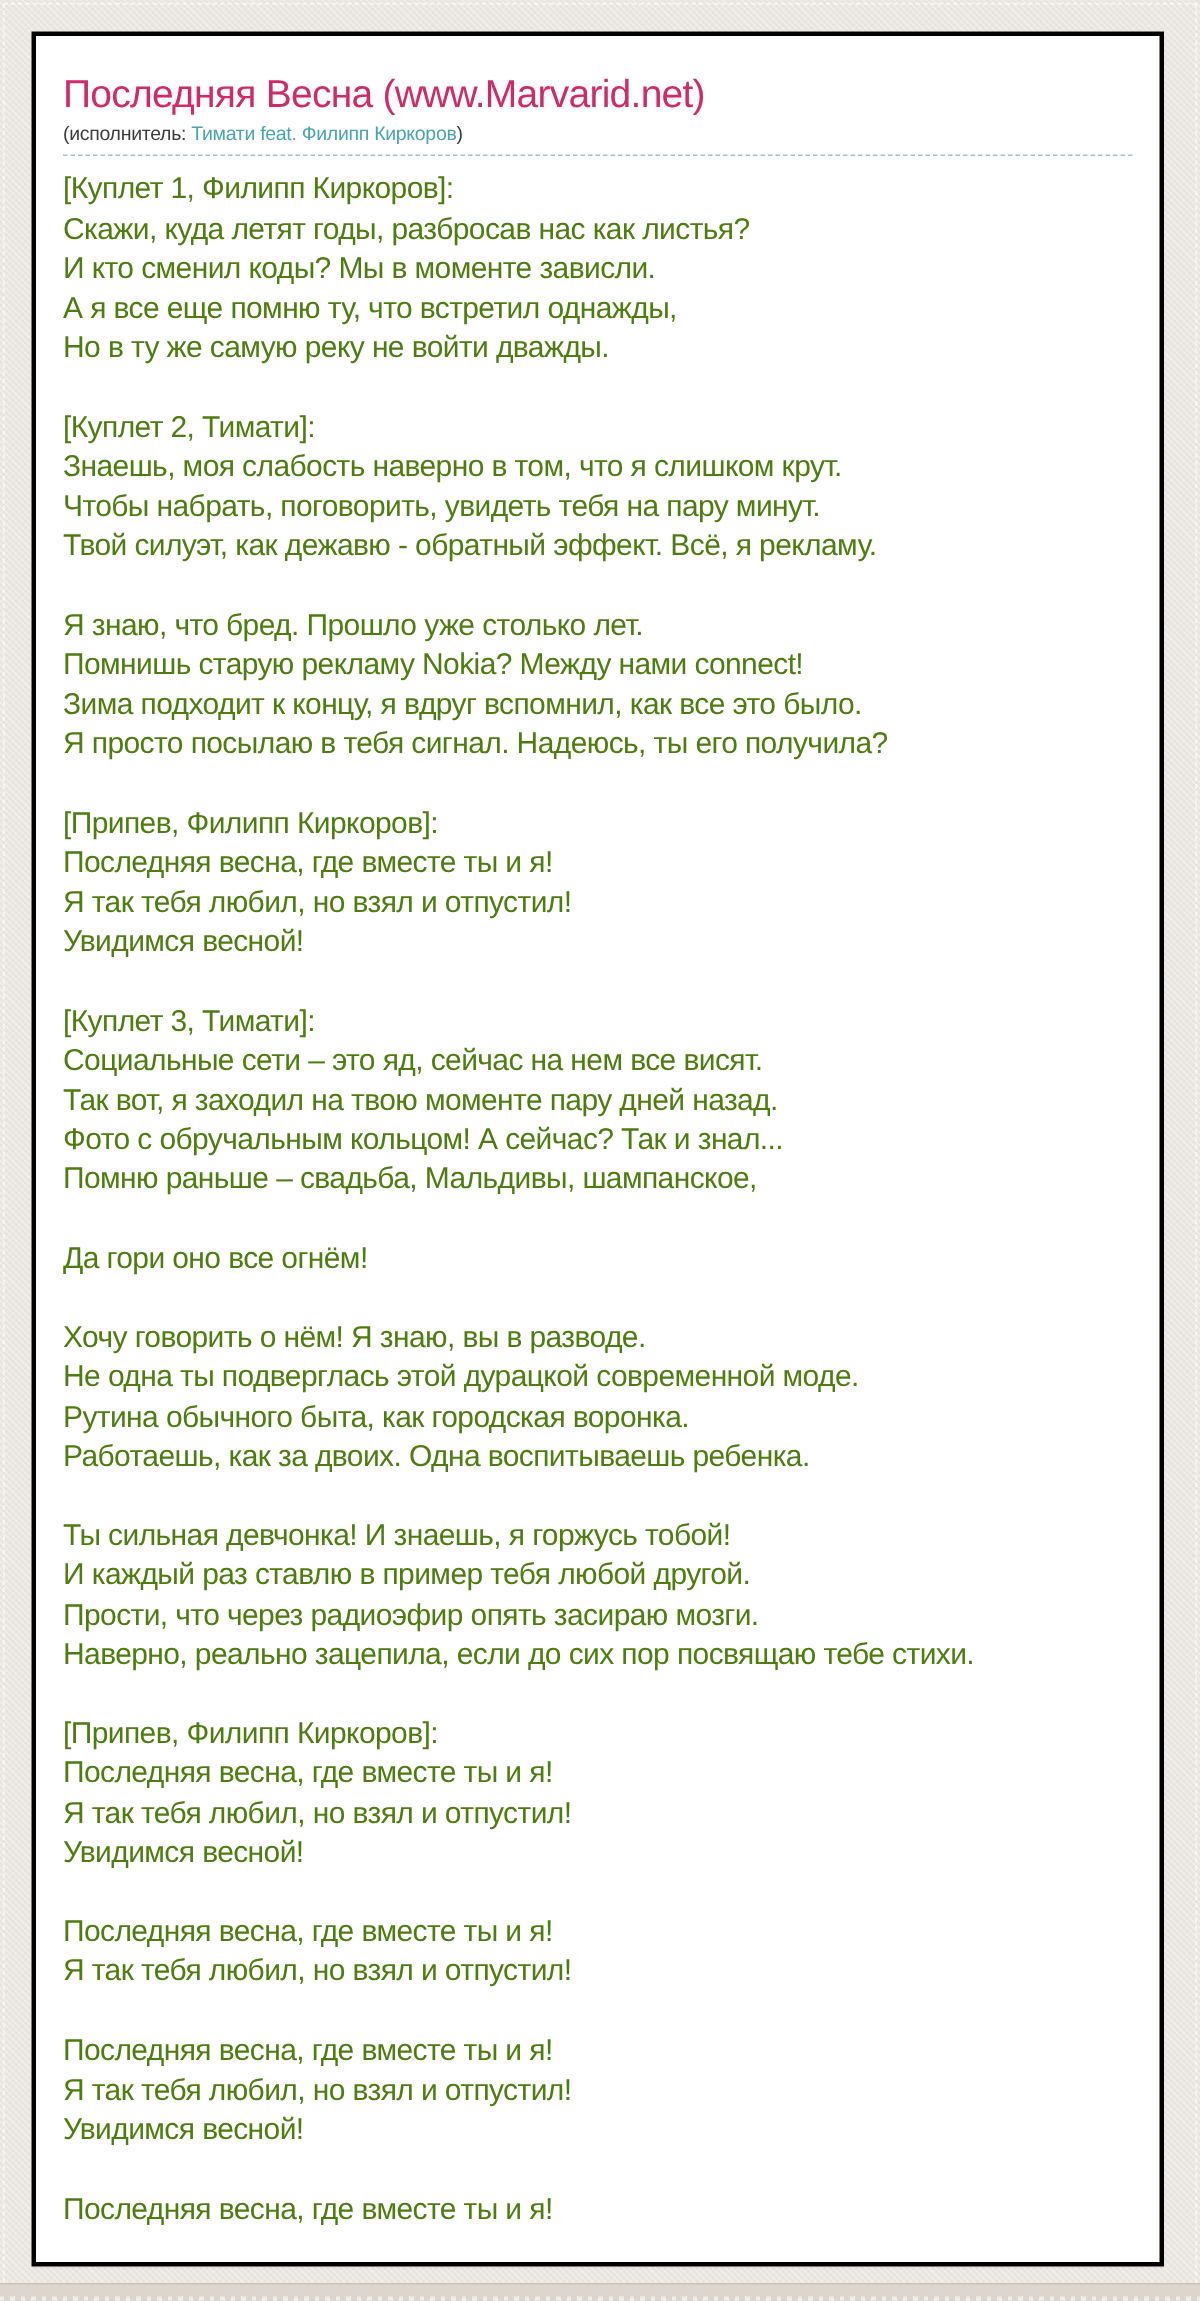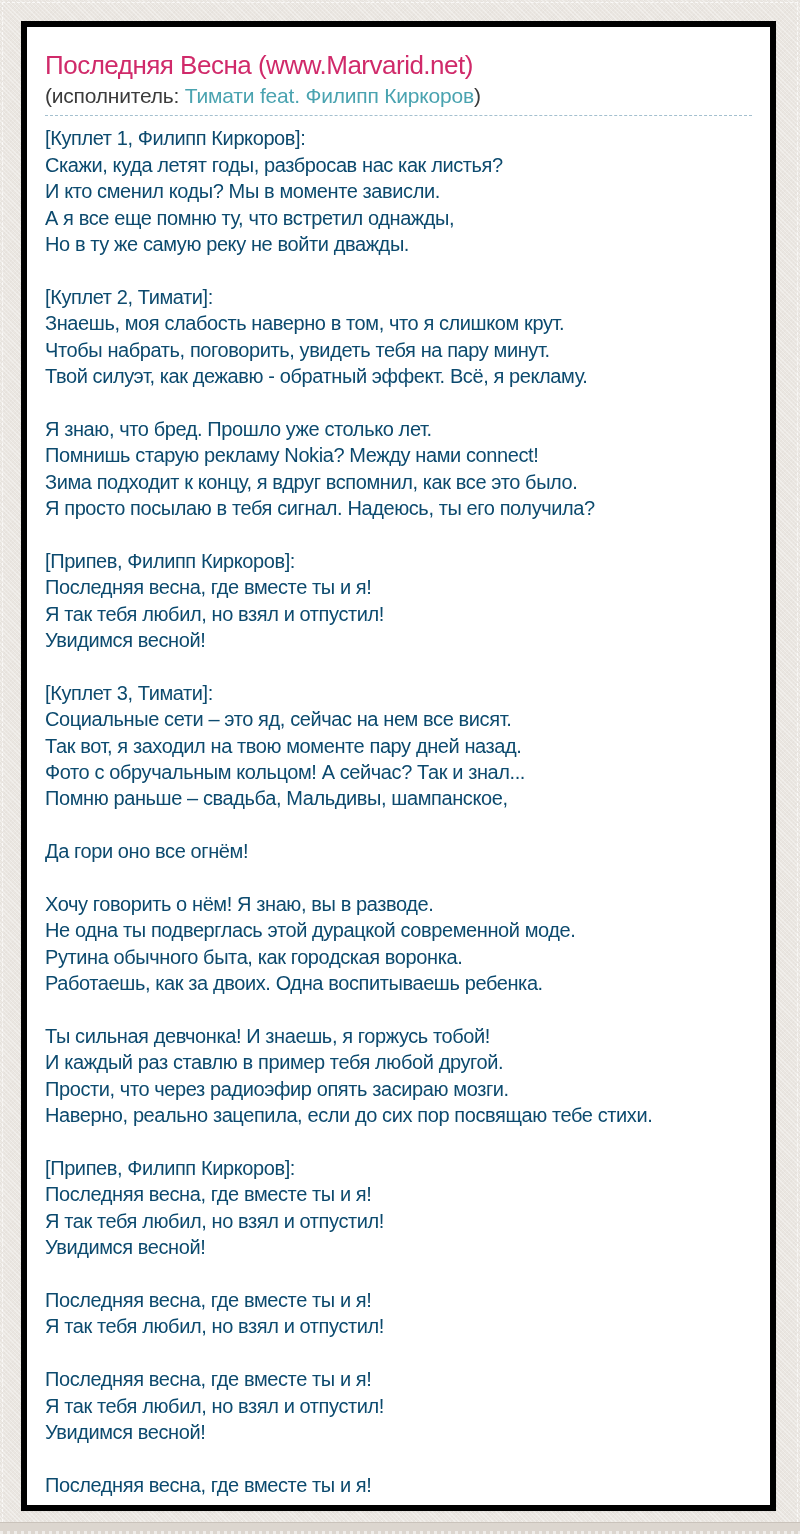--- a/index.html
+++ b/index.html
@@ -43,21 +43,21 @@
     border-top: 1px solid rgba(170,160,150,0.35);
   }
   
   .content-card {
     position: absolute;
     left: 21px;
     top: 21px;
     width: 755px;
     height: 1490px;
     background: #ffffff;
-    border: 6px solid #000000;
+    border: 3px solid #000000;
     box-shadow: 0 1px 2px rgba(0,0,0,0.05);
     box-sizing: border-box;
   }
   .inner {
     padding: 0 18px;
   }
   .header {
     padding-top: 25px;
     padding-bottom: 7px;
     border-bottom: 1px dashed #a4c0cf;
@@ -66,21 +66,21 @@
     margin: 0;
     font-size: 26px;
     font-weight: 400;
     letter-spacing: -0.5px;
     line-height: 1.05;
     color: #d02a6a;
     font-stretch: condensed;
   }
   .subtitle {
     margin-top: 5px;
-    font-size: 21px;
+    font-size: 13px;
     letter-spacing: -0.2px;
     color: #3b3b3b;
     font-stretch: condensed;
   }
   .artist-link {
     color: #4aa3b0;
     text-decoration: none;
     cursor: pointer;
   }
   .lyrics {
@@ -109,21 +109,21 @@
 <div class="footer-strip"></div>
 
 <div class="content-card">
   <div class="inner">
     <div class="header">
       <h1 class="page-title" style="color: rgb(208, 42, 106);">Последняя Весна (www.Marvarid.net)</h1>
       <div class="subtitle">
         <span>(исполнитель: </span><a class="artist-link" style="color: rgb(74, 163, 176);">Тимати feat. Филипп Киркоров</a><span>)</span>
       </div>
     </div>
-    <div class="lyrics" style="color: #0c4a6e;">
+    <div class="lyrics" style="color: #4d7c0f;">
         <div class="stanza">
           <div class="lyric-line">[Куплет 1, Филипп Киркоров]:</div>
           <div class="lyric-line">Скажи, куда летят годы, разбросав нас как листья?</div>
           <div class="lyric-line">И кто сменил коды? Мы в моменте зависли.</div>
           <div class="lyric-line">А я все еще помню ту, что встретил однажды,</div>
           <div class="lyric-line">Но в ту же самую реку не войти дважды.</div>
         </div>
         <div class="stanza">
           <div class="lyric-line">[Куплет 2, Тимати]:</div>
           <div class="lyric-line">Знаешь, моя слабость наверно в том, что я слишком крут.</div>

